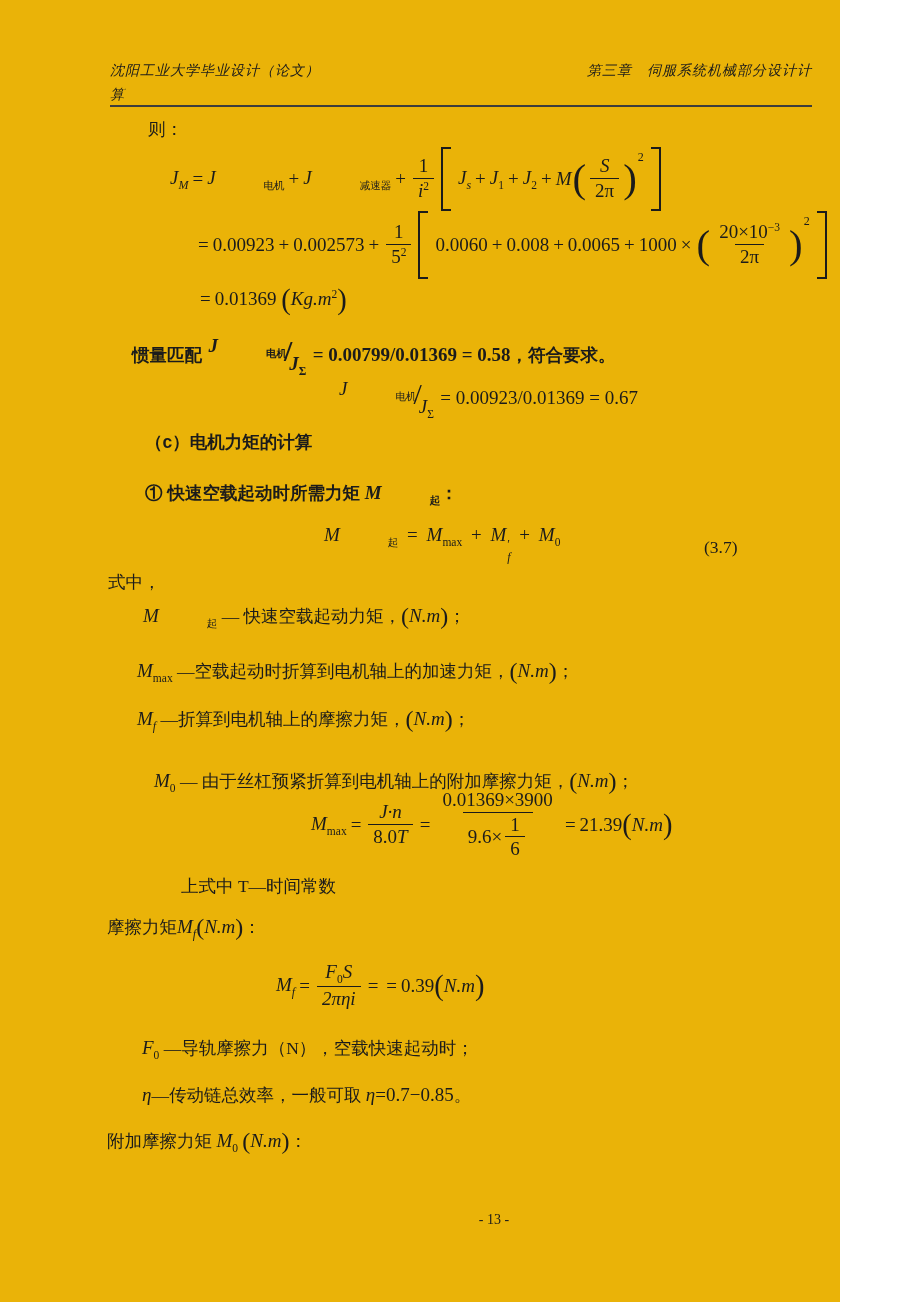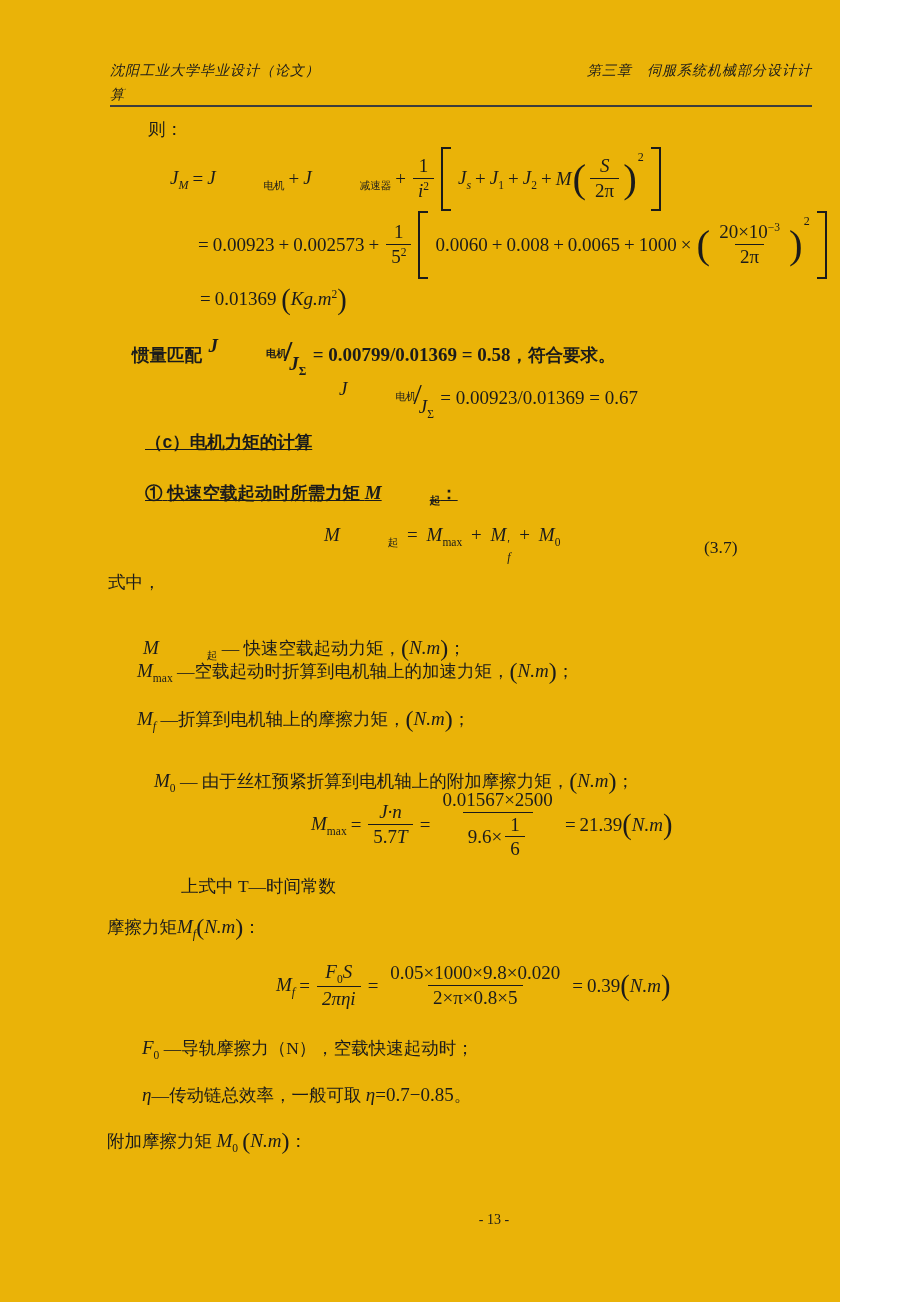--- a/index.html
+++ b/index.html
@@ -4,21 +4,21 @@
 <style>
   html,body{margin:0;padding:0;background:#ffffff;}
   .page{position:relative;width:840px;height:1302px;background:#eab308;color:#1b1b1b;overflow:hidden;}
   .line{position:absolute;white-space:nowrap;}
   .row{display:flex;align-items:center;}
   .cn{font-family:"Liberation Serif",serif;font-size:17.5px;line-height:1.25;}
   .hdr{font-family:"Liberation Serif",serif;font-style:italic;font-size:14px;line-height:24px;letter-spacing:1px;}
   .hdr-wrap{position:absolute;left:110px;top:59px;width:702px;}
   .hdr-row{display:flex;justify-content:space-between;}
   .hdr-rule{position:absolute;left:110px;top:105px;width:702px;height:2px;background:#3d3d3d;}
-  .boldcn{font-family:"Liberation Sans",sans-serif;font-weight:bold;font-size:17.5px;text-decoration:underline;}
+  .boldcn{font-family:"Liberation Sans",sans-serif;font-weight:bold;font-size:17.5px;}
   .math{font-family:"Liberation Serif",serif;font-size:19px;}
   .mi{font-style:italic;font-family:"Liberation Serif",serif;}
   .mn,.mo{font-style:normal;}
   .mo{padding:0 4px;}
   .vg{display:inline-block;}
   sub,sup{line-height:1;}
   .sbi{font-size:12px;font-style:italic;}
   .sbr{font-size:11.5px;font-style:normal;}
   .sbc{font-size:10.5px;font-style:normal;margin-left:48px;}
   .frac{display:inline-flex;flex-direction:column;align-items:center;margin:0 3px;line-height:1.2;text-align:center;}
@@ -153,21 +153,21 @@
           <span class="ssa">′</span>
           <span class="ssb">f</span>
         </span></span>
     <span class="mo">+</span>
     <span class="vg"><span class="mi">M</span><sub class="sbr">0</sub></span>
   </div>
   <div class="line math" style="left:704px;top:537px;font-size:17.5px;">(3.7)</div>
 
   <div class="line cn" style="left:108px;top:572px;">式中，</div>
 
-  <div class="line cn" style="left:143px;top:636px;">
+  <div class="line cn" style="left:143px;top:604px;">
     <span class="m19"><span class="mi">M</span><sub class="sbc">起</sub></span>
     <span>—</span>
     <span>快速空载起动力矩，</span><span class="m19"><span class="up">(</span><span class="mi">N.m</span><span class="up">)</span></span><span>；</span>
   </div>
   <div class="line cn" style="left:137px;top:659px;">
     <span class="m19"><span class="mi">M</span><sub class="sbr">max</sub></span>
     <span>—</span><span>空载起动时折算到电机轴上的加速力矩，</span><span class="m19"><span class="up">(</span><span class="mi">N.m</span><span class="up">)</span></span><span>；</span>
   </div>
   <div class="line cn" style="left:137px;top:707px;">
     <span class="m19"><span class="mi">M</span><sub class="sbi">f</sub></span>
@@ -178,26 +178,26 @@
     <span>—</span>
     <span>由于丝杠预紧折算到电机轴上的附加摩擦力矩，</span><span class="m19"><span class="up">(</span><span class="mi">N.m</span><span class="up">)</span></span><span>；</span>
   </div>
 
   <div class="line math row" style="left:311px;top:789px;height:72px;">
     <span class="vg"><span class="mi">M</span><sub class="sbr">max</sub></span>
     <span class="mo">=</span>
     <span class="frac">
       <span class="fn mi">J·n</span>
       <span class="fd">
-          <span class="vg"><span class="mn">5.7</span><span class="mi">T</span></span>
-        </span>
-    </span>
-    <span class="mo">=</span>
-    <span class="frac">
-      <span class="fn mn">0.01567×2500</span>
+          <span class="vg"><span class="mn">8.0</span><span class="mi">T</span></span>
+        </span>
+    </span>
+    <span class="mo">=</span>
+    <span class="frac">
+      <span class="fn mn">0.01369×3900</span>
       <span class="fd">
           <span class="mn">9.6×</span>
           <span class="frac">
             <span class="fn mn">1</span>
             <span class="fd mn">6</span>
           </span>
         </span>
     </span>
     <span class="mo">=</span>
     <span class="mn">21.39</span>
@@ -215,24 +215,20 @@
   <div class="line math row" style="left:276px;top:958px;height:56px;">
     <span class="vg"><span class="mi">M</span><sub class="sbi">f</sub></span>
     <span class="mo">=</span>
     <span class="frac">
       <span class="fn">
           <span class="vg"><span class="mi">F</span><sub class="sbr">0</sub><span class="mi">S</span></span>
         </span>
       <span class="fd mi">2πηi</span>
     </span>
     <span class="mo">=</span>
-    <span class="frac">
-      <span class="fn mn">0.05×1000×9.8×0.020</span>
-      <span class="fd mn">2×π×0.8×5</span>
-    </span>
     <span class="mo">=</span>
     <span class="mn">0.39</span>
     <span class="mp" style="vertical-align:0;align-self:center;">(</span>
       <span class="mi">N.m</span>
       <span class="mp" style="vertical-align:0;align-self:center;">)</span>
   </div>
 
   <div class="line cn" style="left:142px;top:1036px;">
     <span class="m19"><span class="mi">F</span><sub class="sbr">0</sub></span>
     <span>—导轨摩擦力（N），空载快速起动时；</span>

